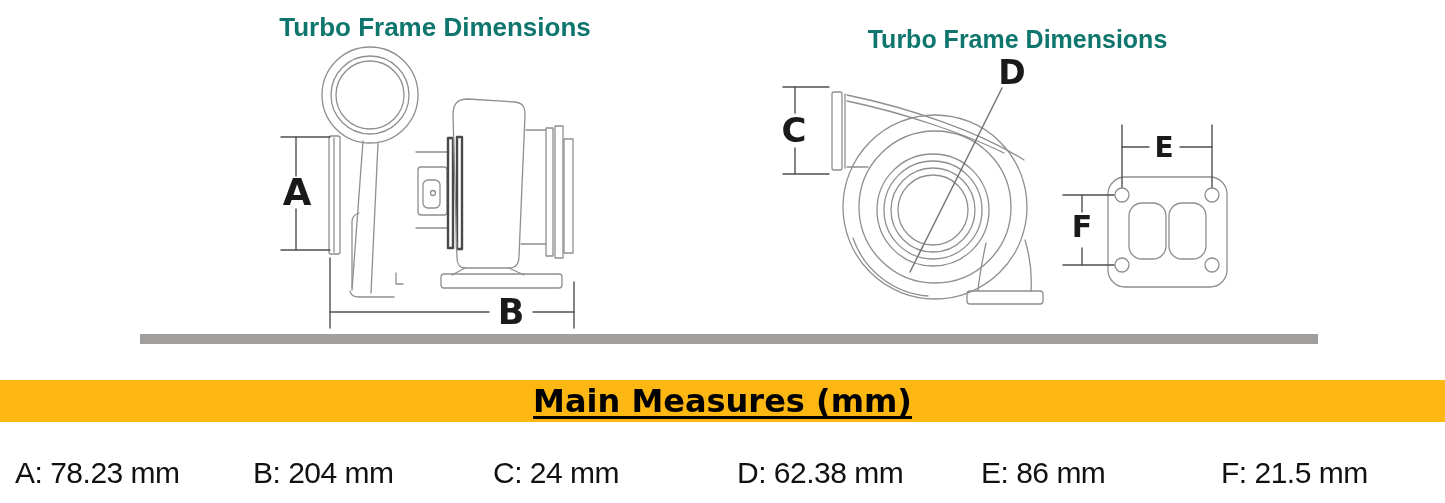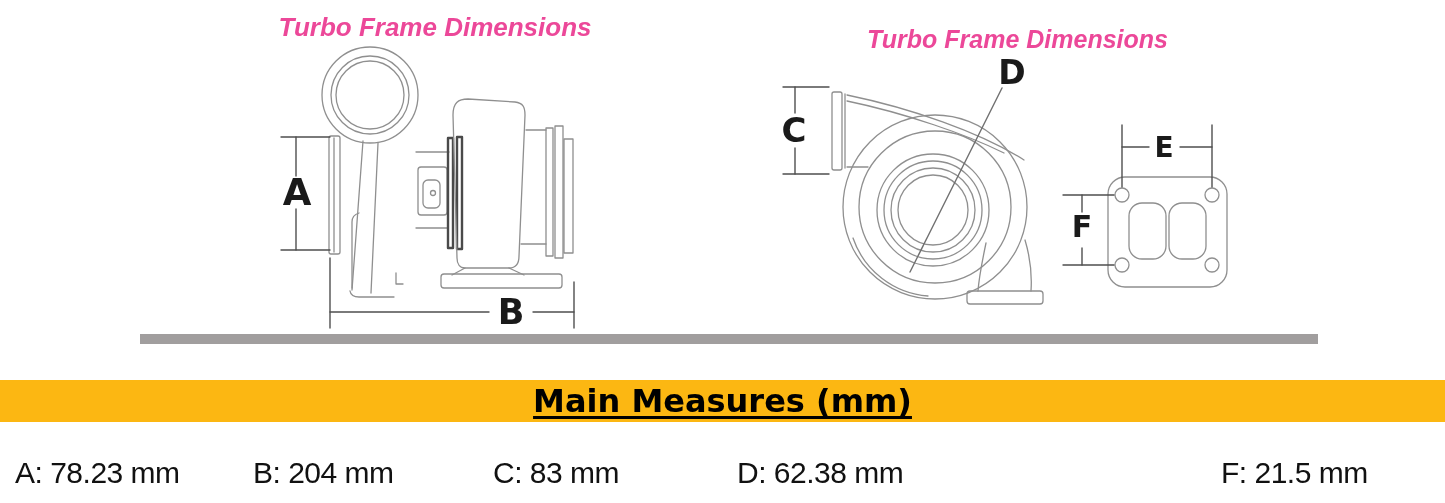--- a/index.html
+++ b/index.html
@@ -1,22 +1,22 @@
 <!DOCTYPE html>
 <html><head>
 <meta charset="utf-8">
 <style>
   html,body{margin:0;padding:0;background:#fff;}
   .stage{
     position:relative;width:1445px;height:503px;background:#ffffff;overflow:hidden;
     font-family:"Liberation Sans",sans-serif;
   }
   .diagram-title{
-    position:absolute;font-weight:bold;color:#ec4899;text-align:center;
-    font-family:"Liberation Sans",sans-serif;letter-spacing:0px;font-style:italic;
+    position:absolute;font-weight:bold;color:#0f766e;text-align:center;
+    font-family:"Liberation Sans",sans-serif;letter-spacing:0px;
   }
   .diagram-title.left{left:250px;top:12px;width:370px;font-size:26px;}
   .diagram-title.right{left:835px;top:25px;width:365px;font-size:25px;}
   svg.drawing{position:absolute;left:0;top:0;}
   .banner{
     position:absolute;left:0;top:380px;width:1445px;height:42px;background:#fcb712;
     display:flex;align-items:center;justify-content:center;
   }
   .banner span{
     font-family:"DejaVu Sans",sans-serif;font-weight:bold;font-size:32px;color:#000;
@@ -175,18 +175,19 @@
     <rect x="140" y="334" width="1178" height="10" fill="#a19e9e" stroke="none"></rect>
   </svg>
 
   <div class="banner">
     <span>Main Measures (mm)</span>
   </div>
 
   <div class="measures">
     <span class="measure m0">A: 78.23 mm</span>
     <span class="measure m1">B: 204 mm</span>
-    <span class="measure m2">C: 83 mm</span>
+    <span class="measure m2">C: 24 mm</span>
     <span class="measure m3">D: 62.38 mm</span>
+    <span class="measure m4">E: 86 mm</span>
     <span class="measure m5">F: 21.5 mm</span>
   </div>
 
 </div>
 
 </body></html>

